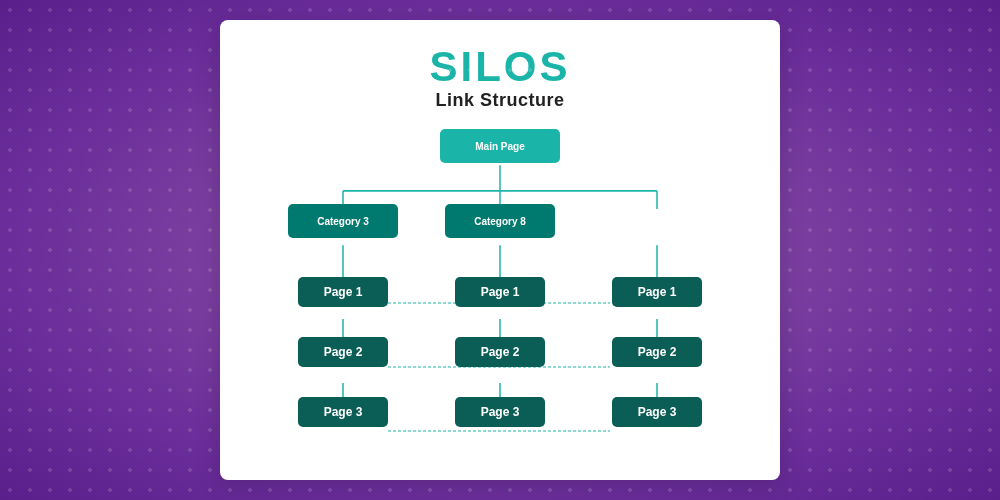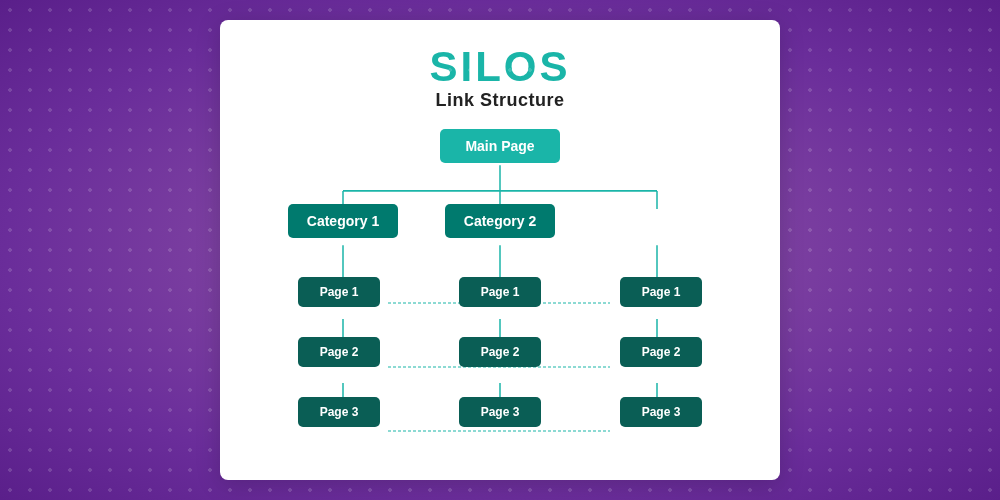--- a/index.html
+++ b/index.html
@@ -78,21 +78,21 @@
     }
 
     
     .node-box {
       position: absolute;
       border-radius: 5px;
       display: flex;
       align-items: center;
       justify-content: center;
       color: #fff;
-      font-size: 14px;
+      font-size: 10px;
       font-weight: 600;
       text-align: center;
     }
 
     .node-main {
       background: #1ab5a8;
       width: 120px;
       height: 34px;
       left: 50%;
       transform: translateX(-50%);
@@ -105,21 +105,21 @@
       width: 110px;
       height: 34px;
     }
     .node-cat1 { left: 40px; top: 75px; }
     .node-cat2 { left: 50%; transform: translateX(-50%); top: 75px; }
     .node-cat3 { right: 40px; top: 75px; }
 
     
     .node-page {
       background: #0a5e55;
-      width: 82px;
+      width: 90px;
       height: 30px;
       font-size: 12px;
     }
 
     
     .node-p1-1 { left: 50px; top: 148px; }
     .node-p1-2 { left: 50px; top: 208px; }
     .node-p1-3 { left: 50px; top: 268px; }
 
     
@@ -176,22 +176,22 @@
         <marker id="arrow" markerWidth="6" markerHeight="6" refX="3" refY="3" orient="auto">
           <path d="M0,0 L0,6 L6,3 z" fill="#1ab5a8"></path>
         </marker>
       </defs>
     </svg>
 
     <div class="nodes-layer">
 
       <div class="node-box node-main">Main Page</div>
 
-      <div class="node-box node-cat node-cat1">Category 1</div>
-      <div class="node-box node-cat node-cat2">Category 2</div>
+      <div class="node-box node-cat node-cat1">Category 3</div>
+      <div class="node-box node-cat node-cat2">Category 8</div>
 
       <div class="node-box node-page node-p1-1">Page 1</div>
       <div class="node-box node-page node-p1-2">Page 2</div>
       <div class="node-box node-page node-p1-3">Page 3</div>
 
       <div class="node-box node-page node-p2-1">Page 1</div>
       <div class="node-box node-page node-p2-2">Page 2</div>
       <div class="node-box node-page node-p2-3">Page 3</div>
 
       <div class="node-box node-page node-p3-1">Page 1</div>

